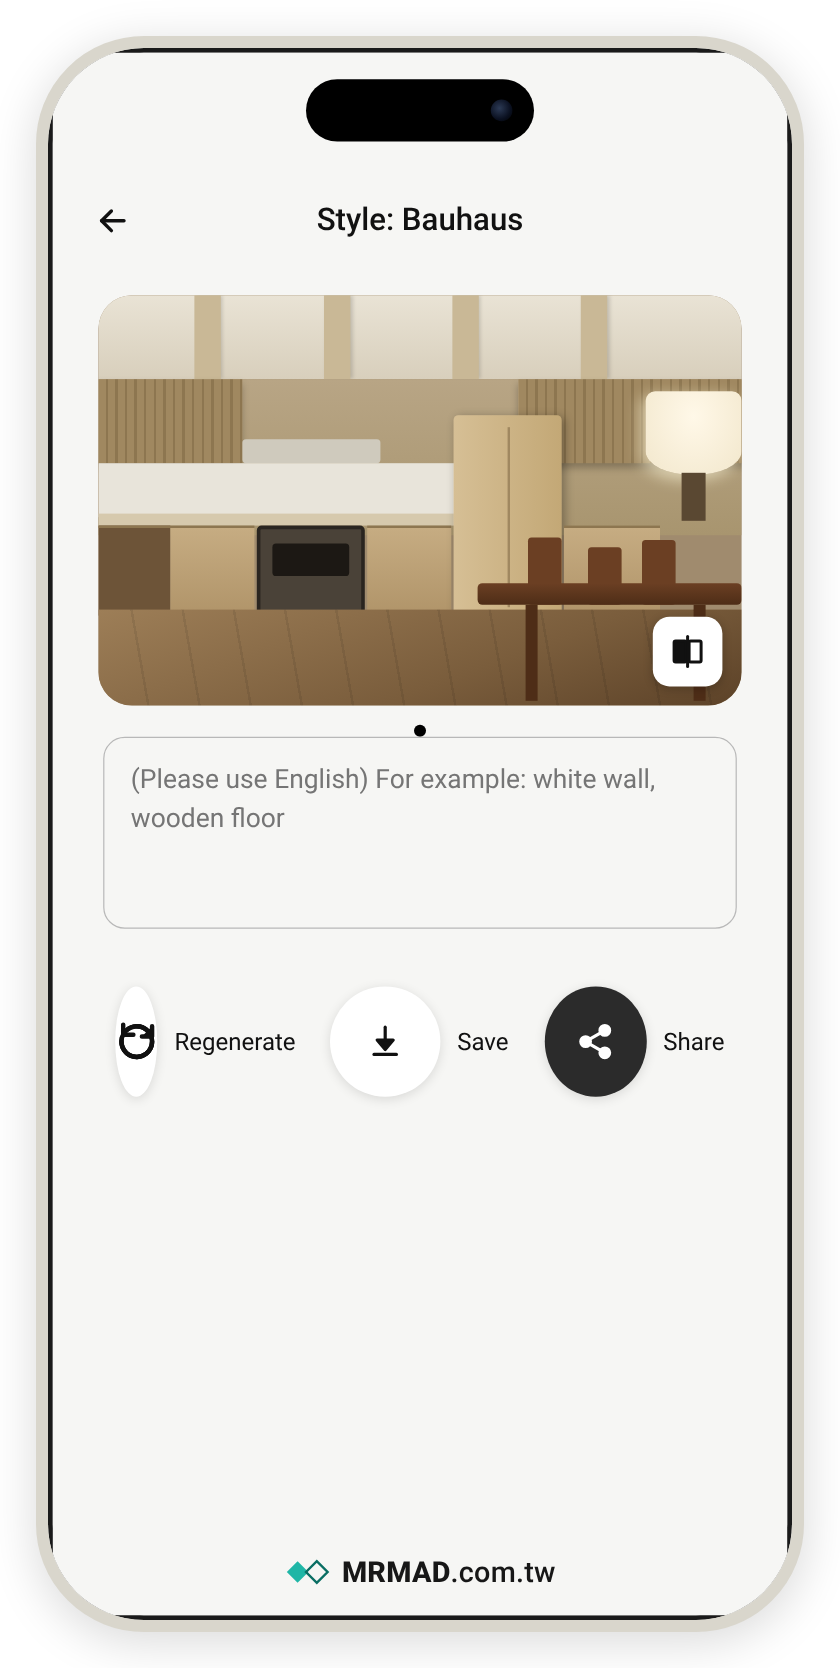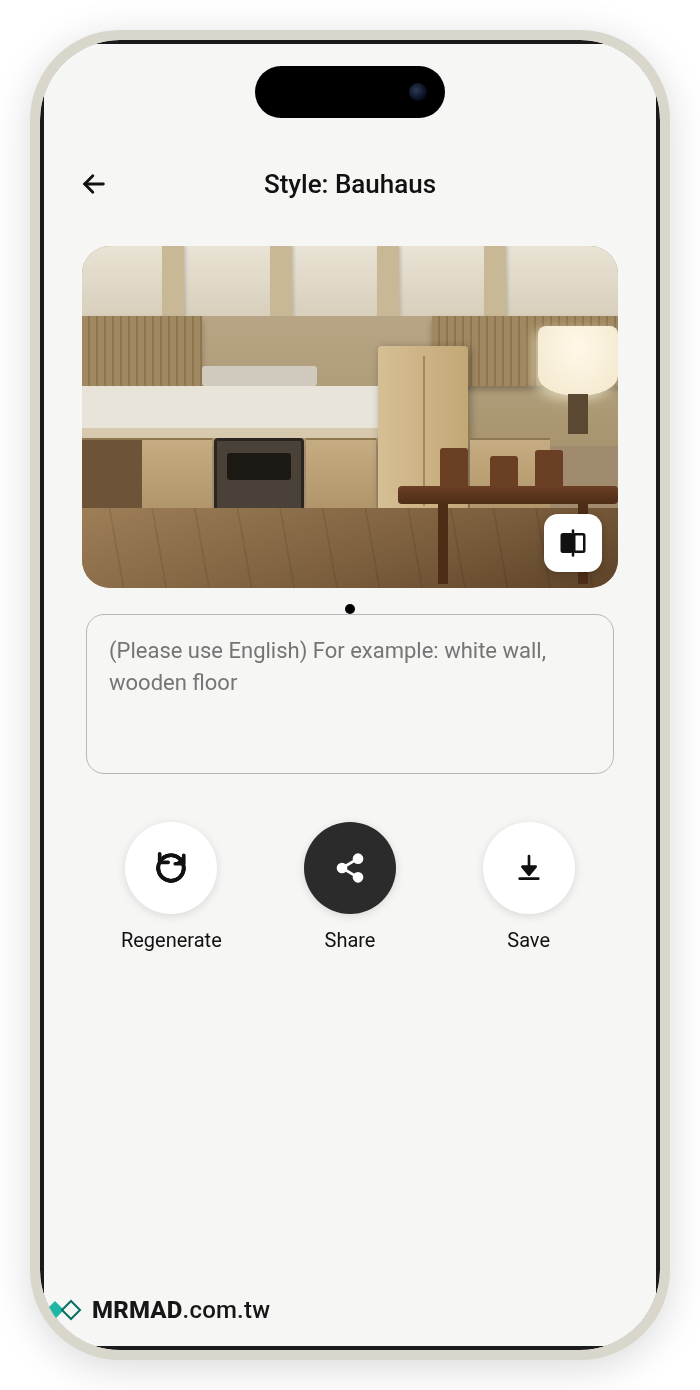--- a/index.html
+++ b/index.html
@@ -141,34 +141,34 @@
     margin:0 14px;border:1px solid #b8b8b8;border-radius:18px;
     padding:20px 22px;min-height:160px;font-size:22px;color:#8a8a8a;
     line-height:1.45;background:transparent;resize:none;outline:none;width:calc(100% - 28px);
     font-family:inherit;
   }
   
   .actions{
     display:flex;justify-content:space-around;margin-top:48px;padding:0 10px;
   }
   .action{
-    display:flex;flex-direction:column;align-items:center;gap:14px;cursor:pointer;
+    display:flex;flex-direction:row;align-items:center;gap:14px;cursor:pointer;
     width:150px;
   }
   .action-circle{
     width:92px;height:92px;border-radius:50%;background:#fff;
     display:flex;align-items:center;justify-content:center;
     box-shadow:0 2px 10px rgba(0,0,0,.12);
   }
   .action-circle.dark{background:#2b2b2b;}
   .action-label{font-size:20px;color:#111;}
   
   .watermark{
     position:absolute;bottom:22px;left:0;right:0;
-    display:flex;align-items:center;justify-content:flex-start;gap:10px;
+    display:flex;align-items:center;justify-content:center;gap:10px;
   }
   .wm-logo{width:38px;height:26px;position:relative;}
   .wm-text{font-size:24px;font-weight:800;color:#171717;letter-spacing:.2px;}
   .wm-text .thin{font-weight:500;}
 </style>
 </head>
 <body>
 
 <div class="phone">
   <div class="phone-inner">
@@ -252,42 +252,42 @@
               <path d="M20.49 15A9 9 0 1 1 21 12" stroke="none"></path>
               <polyline points="21 6 21 12 15 12" stroke="none"></polyline>
               <path d="M21 12A9 9 0 1 1 18.36 5.64"></path>
               <polyline points="21 3 21 9 15 9" fill="#111" stroke="#111"></polyline>
             </svg>
           </div>
           <div class="action-label">Regenerate</div>
         </div>
 
         <div class="action">
+          <div class="action-circle">
+            <svg width="32" height="32" viewBox="0 0 24 24" fill="#111" stroke="#111" stroke-width="2" stroke-linecap="round" stroke-linejoin="round">
+              <line x1="12" y1="3" x2="12" y2="15" fill="none"></line>
+              <polygon points="7,11 17,11 12,17"></polygon>
+              <line x1="5" y1="20" x2="19" y2="20" fill="none"></line>
+            </svg>
+          </div>
+          <div class="action-label">Save</div>
+        </div>
+
+        <div class="action">
           <div class="action-circle dark">
             <svg width="32" height="32" viewBox="0 0 24 24" fill="none" stroke="#fff" stroke-width="2" stroke-linecap="round" stroke-linejoin="round">
               <circle cx="18" cy="5" r="3" fill="#fff"></circle>
               <circle cx="6" cy="12" r="3" fill="#fff"></circle>
               <circle cx="18" cy="19" r="3" fill="#fff"></circle>
               <line x1="8.59" y1="13.51" x2="15.42" y2="17.49"></line>
               <line x1="15.41" y1="6.51" x2="8.59" y2="10.49"></line>
             </svg>
           </div>
           <div class="action-label">Share</div>
         </div>
-
-        <div class="action">
-          <div class="action-circle">
-            <svg width="32" height="32" viewBox="0 0 24 24" fill="#111" stroke="#111" stroke-width="2" stroke-linecap="round" stroke-linejoin="round">
-              <line x1="12" y1="3" x2="12" y2="15" fill="none"></line>
-              <polygon points="7,11 17,11 12,17"></polygon>
-              <line x1="5" y1="20" x2="19" y2="20" fill="none"></line>
-            </svg>
-          </div>
-          <div class="action-label">Save</div>
-        </div>
       </div>
 
       <div class="watermark">
         <div class="wm-logo">
           <svg width="38" height="26" viewBox="0 0 38 26">
             <polygon points="2,13 11,4 20,13 11,22" fill="#1fb6a6"></polygon>
             <polygon points="18,13 27,4 36,13 27,22" fill="none" stroke="#0a6e63" stroke-width="2"></polygon>
           </svg>
         </div>
         <div class="wm-text">

